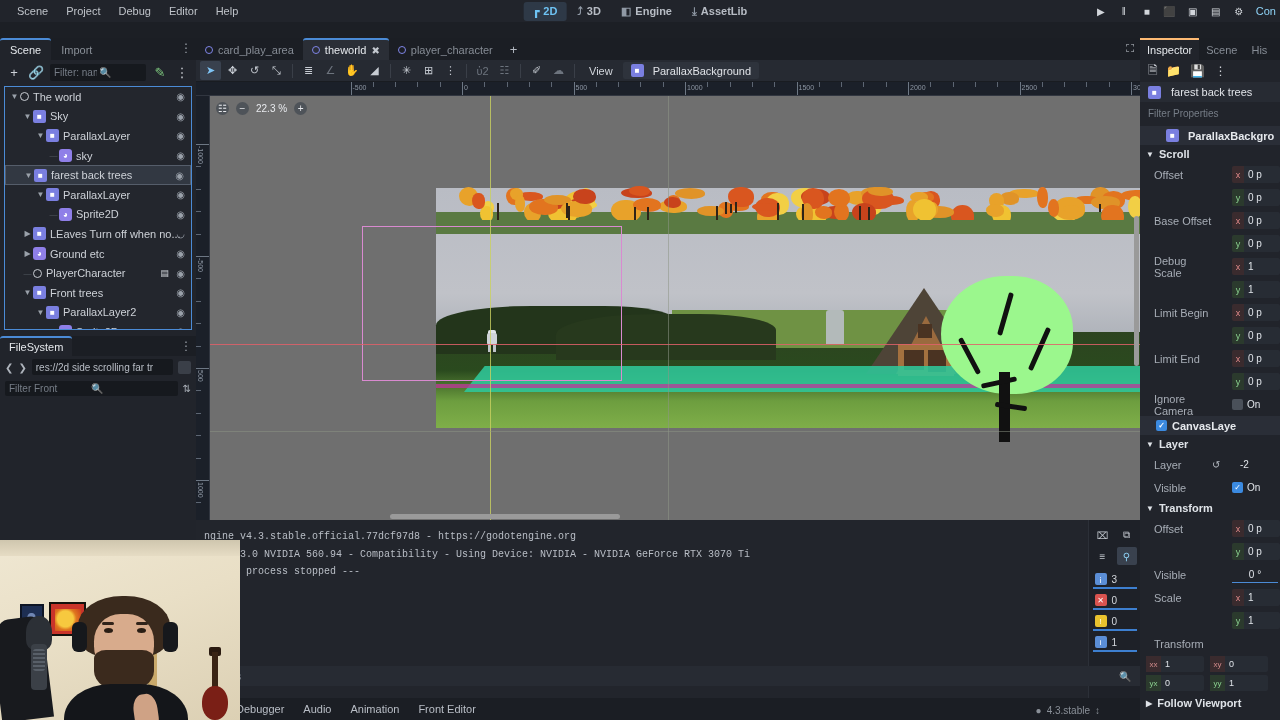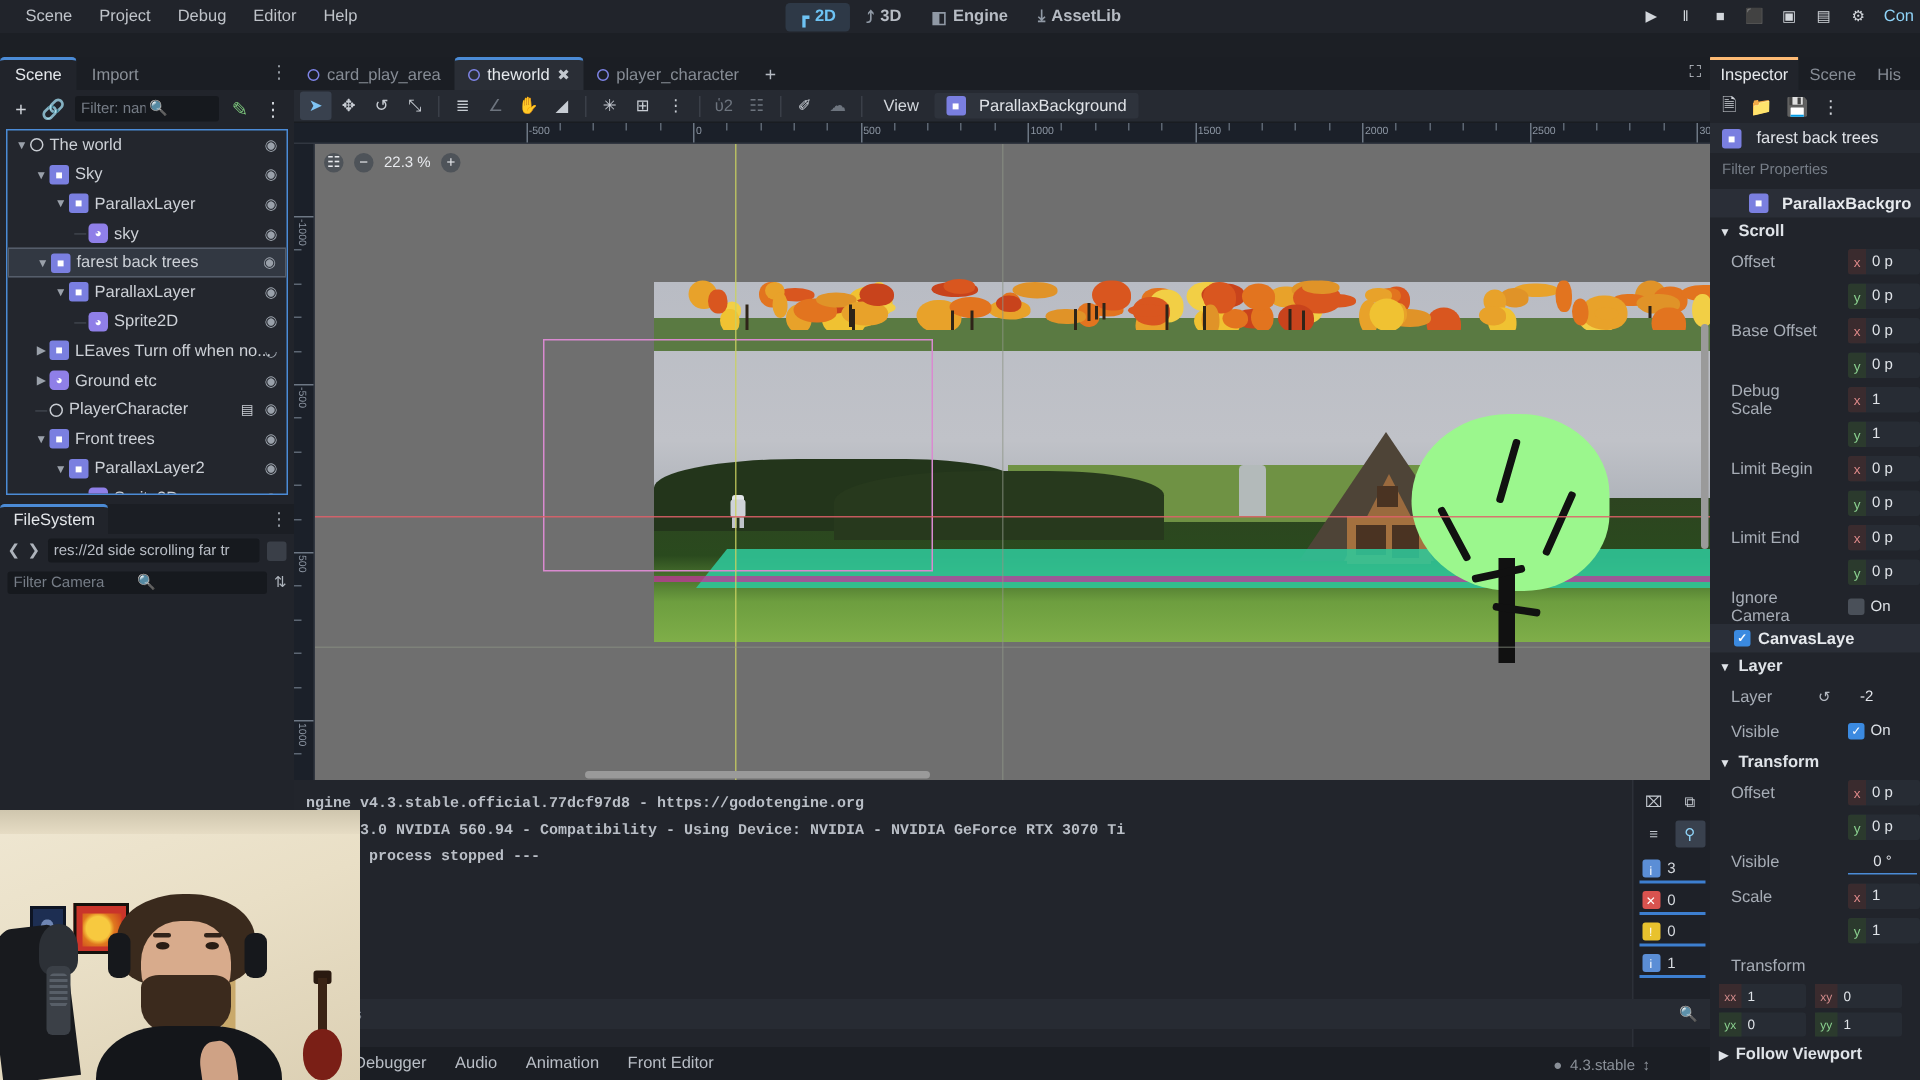--- a/index.html
+++ b/index.html
@@ -223,21 +223,21 @@
   .ct{ width:20px;height:18px; display:flex;align-items:center;justify-content:center;
      color:#c3c8cf; font-size:10px; border-radius:2px;}
   .ct.on{ background:#39414e; color:#8fd3f7;}
   .cnt{ width:44px;height:18px;display:flex;align-items:center;gap:5px;
      border-bottom:2px solid #3d7fd0; margin-top:3px; padding-left:2px;}
   .cbadge{ width:12px;height:12px;border-radius:2px;display:flex;
      align-items:center;justify-content:center;font-size:8px;color:#fff;}
   .cnum{ font-size:10px; color:#d5d9de;}
   .conlog{ position:absolute; left:0; top:0; right:52px; height:140px;
      padding:8px 0 0 8px; font-family:"Liberation Mono", monospace; font-size:10px;
-     color:#b9bec6; line-height:1.75;font-weight:bold;}
+     color:#b9bec6; line-height:1.75;}
   .msgbar{ position:absolute; left:0; bottom:34px; right:0; height:20px;
      background:#272b33; display:flex; align-items:center; padding-left:8px;}
   .msgbar .ph{ color:#787f89; font-size:10px; flex:1;}
   .botdock{ position:absolute; left:0; bottom:0; right:0; height:22px;
      background:#1b1e24; display:flex; align-items:center; gap:3px; padding-left:32px;}
   .bdtab{ padding:3px 8px; font-size:11px; color:#b9bec6;}
   .verlab{ position:absolute; right:40px; bottom:4px; display:flex; align-items:center;
      gap:5px; color:#8a9098; font-size:10px;}
 
   
@@ -496,21 +496,21 @@
       <div class="fs-path">
         <span class="navarr">❮</span>
         <span class="navarr">❯</span>
         <div class="pathbox">
           <span>res://2d side scrolling far tr</span>
         </div>
         <div class="sqbtn"></div>
       </div>
       <div class="fs-filter">
         <div class="ffbox">
-          <span>Filter Camera</span>
+          <span>Filter Front</span>
           <span class="mag">🔍</span>
         </div>
         <span class="mag">⇅</span>
       </div>
     </div>
 
     <div class="center">
 
       <div class="sc-tabs">
         <div class="sctab">

